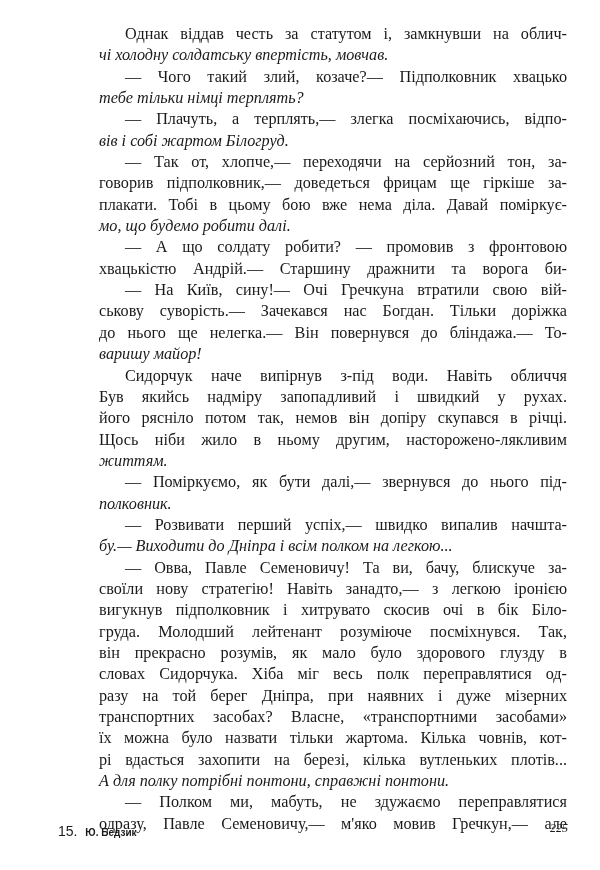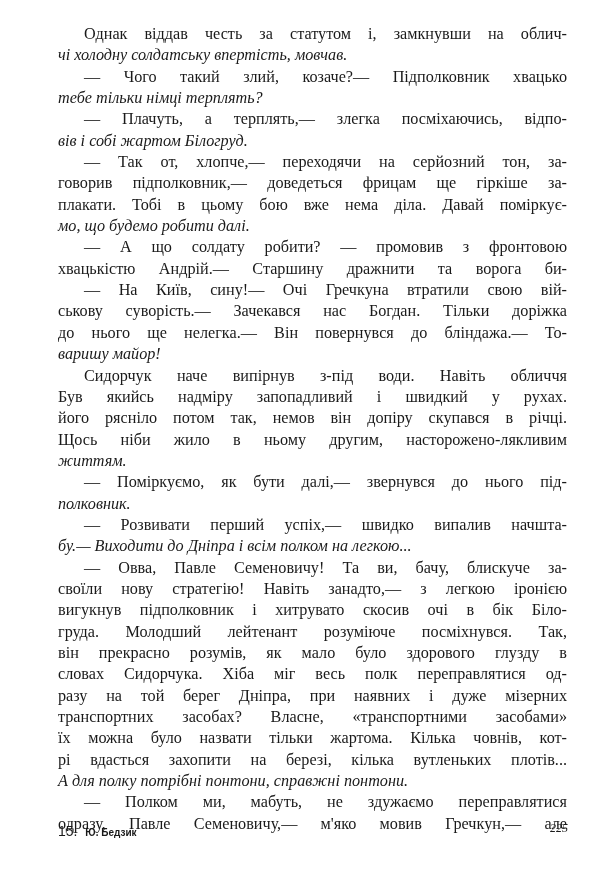--- a/index.html
+++ b/index.html
@@ -5,20 +5,21 @@
   html, body { margin: 0; padding: 0; background: #ffffff; }
   body { width: 600px; height: 870px; position: relative; overflow: hidden; }
   .page {
     position: absolute; left: 58px; top: 24px; width: 509px;
     font-family: "Liberation Serif", serif;
     font-size: 16.2px; line-height: 21.35px; color: #1a1a1a;
   }
   .line {
     display: block; white-space: nowrap; text-align: justify; text-align-last: justify;
     height: 21.35px;
+    margin-left: 41px;
   }
   .line.last { text-align-last: left; font-style: italic; }
   .line.indent { padding-left: 26px; }
   .footer {
     position: absolute; left: 58px; top: 822px; width: 510px;
     font-family: "Liberation Sans", sans-serif; color: #1a1a1a;
   }
   .sig { font-size: 14px; }
   .sig .author { font-size: 10px; font-weight: bold; margin-left: 4px; }
   .pageno { position: absolute; right: 0; top: -1px; font-size: 12px; font-style: italic;

